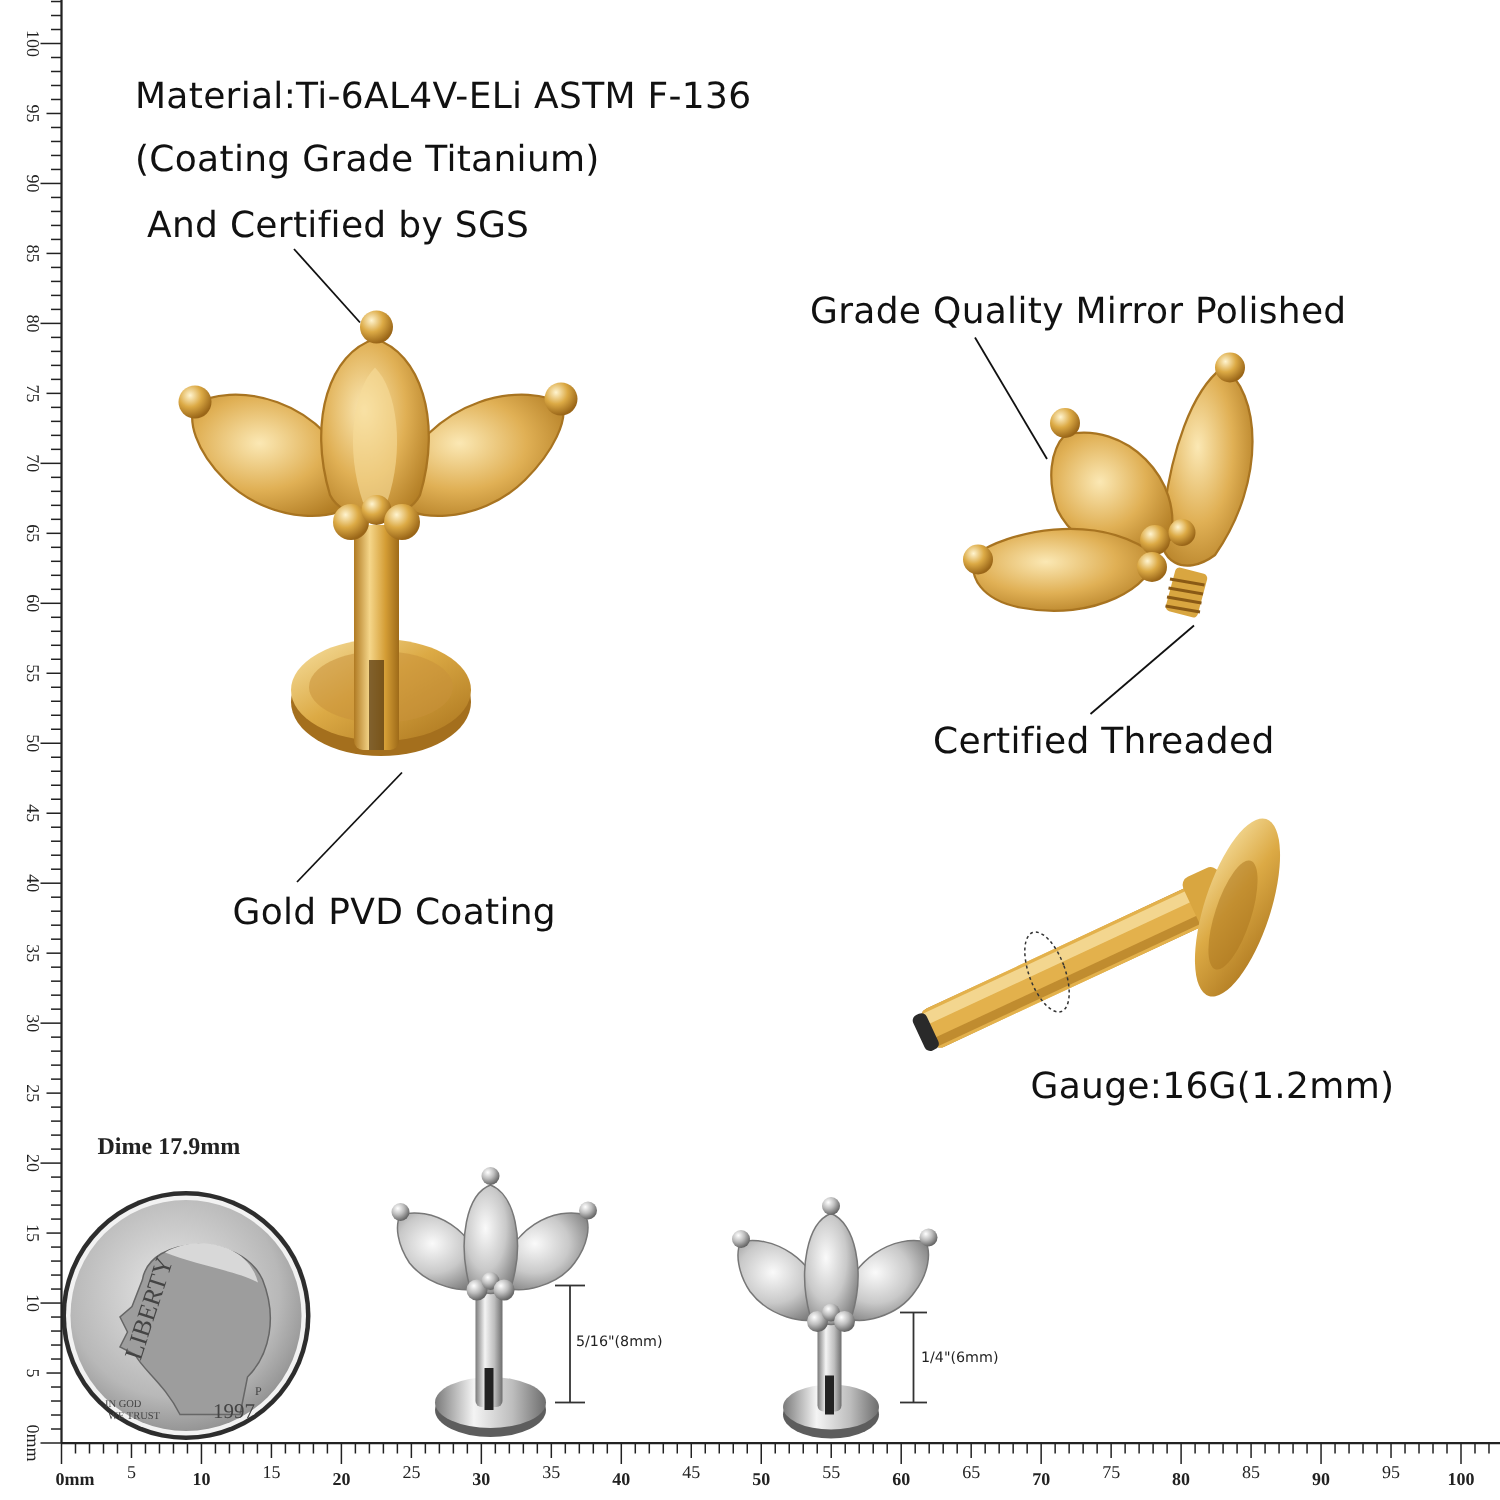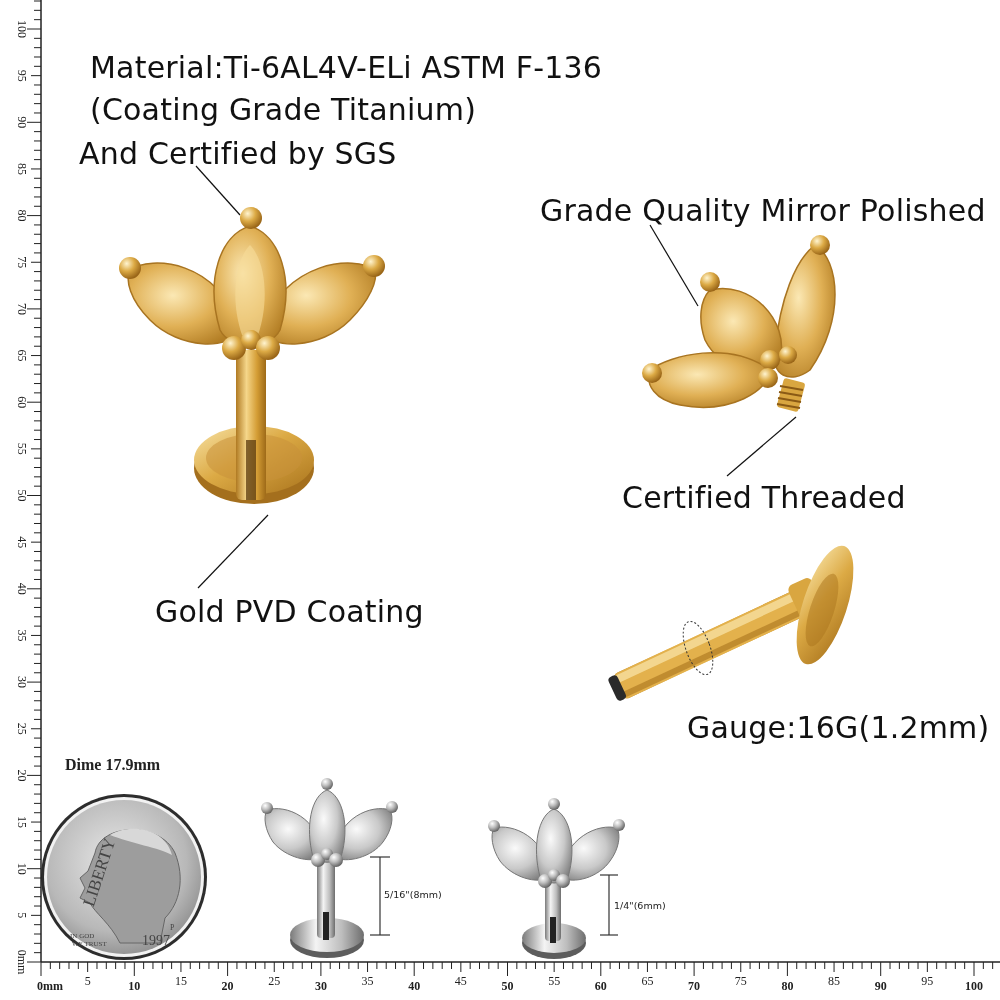--- a/index.html
+++ b/index.html
@@ -1,29 +1,29 @@
 <!DOCTYPE html>
 <html><head>
 <meta charset="utf-8">
 <style>
   html,body{margin:0;padding:0;background:#fff;}
   body{width:1000px;height:1000px;position:relative;overflow:hidden;font-family:"Liberation Sans","DejaVu Sans",sans-serif;color:#111;}
   .abs{position:absolute;}
-  .label{position:absolute;font-family:"DejaVu Sans","Liberation Sans",sans-serif;font-size:30px;color:#111;white-space:nowrap;letter-spacing:0.2px;}
+  .label{position:absolute;font-family:"DejaVu Sans","Liberation Sans",sans-serif;font-size:24px;color:#111;white-space:nowrap;letter-spacing:0.2px;}
   .serif{font-family:"Liberation Serif","DejaVu Serif",serif;}
   .dimtext{position:absolute;font-family:"DejaVu Sans",sans-serif;font-size:9.5px;color:#222;white-space:nowrap;}
   svg{position:absolute;overflow:visible;}
   .ruler-num{font-family:"Liberation Serif","DejaVu Serif",serif;font-size:12px;fill:#222;}
 </style>
 </head>
 <body>
 
 <div class="label" style="left:90px;top:50px;">Material:Ti-6AL4V-ELi ASTM F-136</div>
 <div class="label" style="left:90px;top:92px;">(Coating Grade Titanium)</div>
-<div class="label" style="left:79px;top:136px;">And Certified by SGS</div>
+<div class="label" style="left:98px;top:136px;">And Certified by SGS</div>
 
 <div class="label" style="left:540px;top:193px;">Grade Quality Mirror Polished</div>
 <div class="label" style="left:622px;top:480px;">Certified Threaded</div>
 <div class="label" style="left:155px;top:594px;">Gold PVD Coating</div>
 <div class="label" style="left:672px;top:710px;margin-left:15px;">Gauge:16G(1.2mm)</div>
 
 <div class="abs serif" style="left:65px;top:756px;font-size:16px;font-weight:bold;color:#222;">Dime 17.9mm</div>
 
 <div class="dimtext" style="left:384px;top:889px;">5/16"(8mm)</div>
 <div class="dimtext" style="left:614px;top:900px;">1/4"(6mm)</div>

